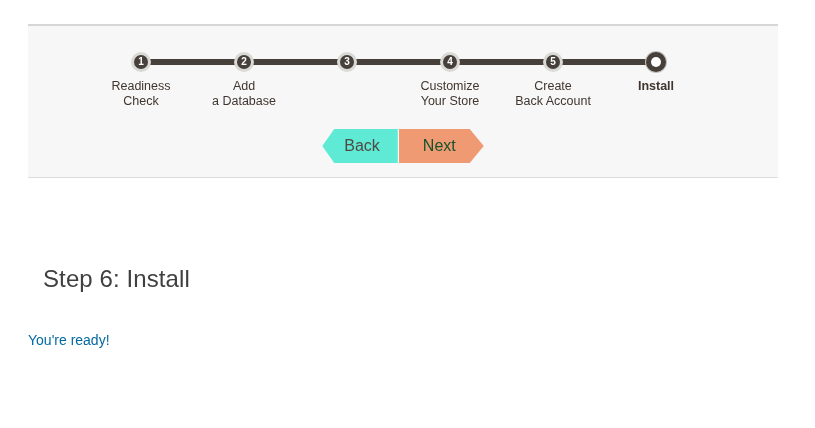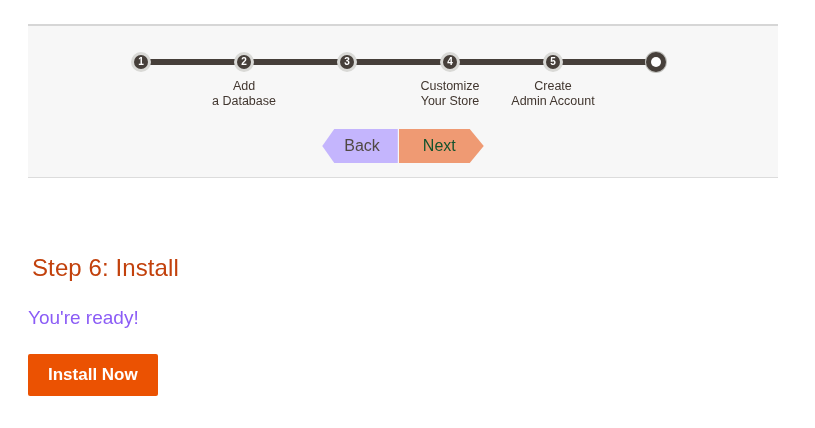--- a/index.html
+++ b/index.html
@@ -153,21 +153,21 @@
     line-height: 34px;
     padding: 0 16px;
     font-size: 16px;
     font-family: "Liberation Sans", sans-serif;
     border: 0;
     cursor: pointer;
     outline: none;
   }
 
   .btn-back {
-    background: #c4b5fd;
+    background: #5eead4;
     color: #514943;
     padding-left: 22px;
     padding-right: 18px;
     margin-right: 1px;
     clip-path: polygon(12px 0, 100% 0, 100% 100%, 12px 100%, 0 50%);
   }
 
   .btn-next {
     background: #ef9a73;
     color: #14532d;
@@ -178,34 +178,34 @@
 
   
   .content {
     position: absolute;
     left: 28px;
     top: 248px;
     width: 750px;
   }
 
   .page-title {
-    margin: 4px;
+    margin: 15px;
     font-size: 24px;
     font-weight: normal;
-    color: #c2410c;
+    color: #404040;
     line-height: 32px;
     letter-spacing: 0.1px;
     font-family: "Liberation Sans", sans-serif;
   }
 
   .page-subtext {
     margin: 0;
     padding-top: 21px;
-    font-size: 19px;
-    color: #8b5cf6;
+    font-size: 14px;
+    color: #0369a1;
     line-height: 18px;
     font-family: "Liberation Sans", sans-serif;
   }
 
   .btn-install {
     margin-top: 27px;
     display: inline-block;
     background: #eb5202;
     color: #ffffff;
     border: 0;
@@ -227,20 +227,22 @@
 
   <div class="progress-nav">
     <div class="progress-line"></div>
 
     <div class="step" style="left:113px;">
       <div class="step-marker">
         <div class="marker-num">
           <span>1</span>
         </div>
       </div>
+      <div class="step-label">Readiness
+Check</div>
     </div>
 
     <div class="step" style="left:216px;">
       <div class="step-marker">
         <div class="marker-num">
           <span>2</span>
         </div>
       </div>
       <div class="step-label">Add
 a Database</div>
@@ -264,33 +266,33 @@
 Your Store</div>
     </div>
 
     <div class="step" style="left:525px;">
       <div class="step-marker">
         <div class="marker-num">
           <span>5</span>
         </div>
       </div>
       <div class="step-label">Create
-Admin Account</div>
+Back Account</div>
     </div>
 
     <div class="step is-current" style="left:628px;">
       <div class="step-marker">
         <div class="marker-current"></div>
       </div>
+      <div class="step-label">Install</div>
     </div>
   </div>
 
   <div class="wizard-actions">
     <button class="btn-arrow btn-back">Back</button><button class="btn-arrow btn-next">Next</button>
   </div>
 
 </div>
 
 <div class="content">
   <h1 class="page-title">Step 6: Install</h1>
   <p class="page-subtext">You're ready!</p>
-  <button class="btn-install">Install Now</button>
 </div>
 
 </body></html>

